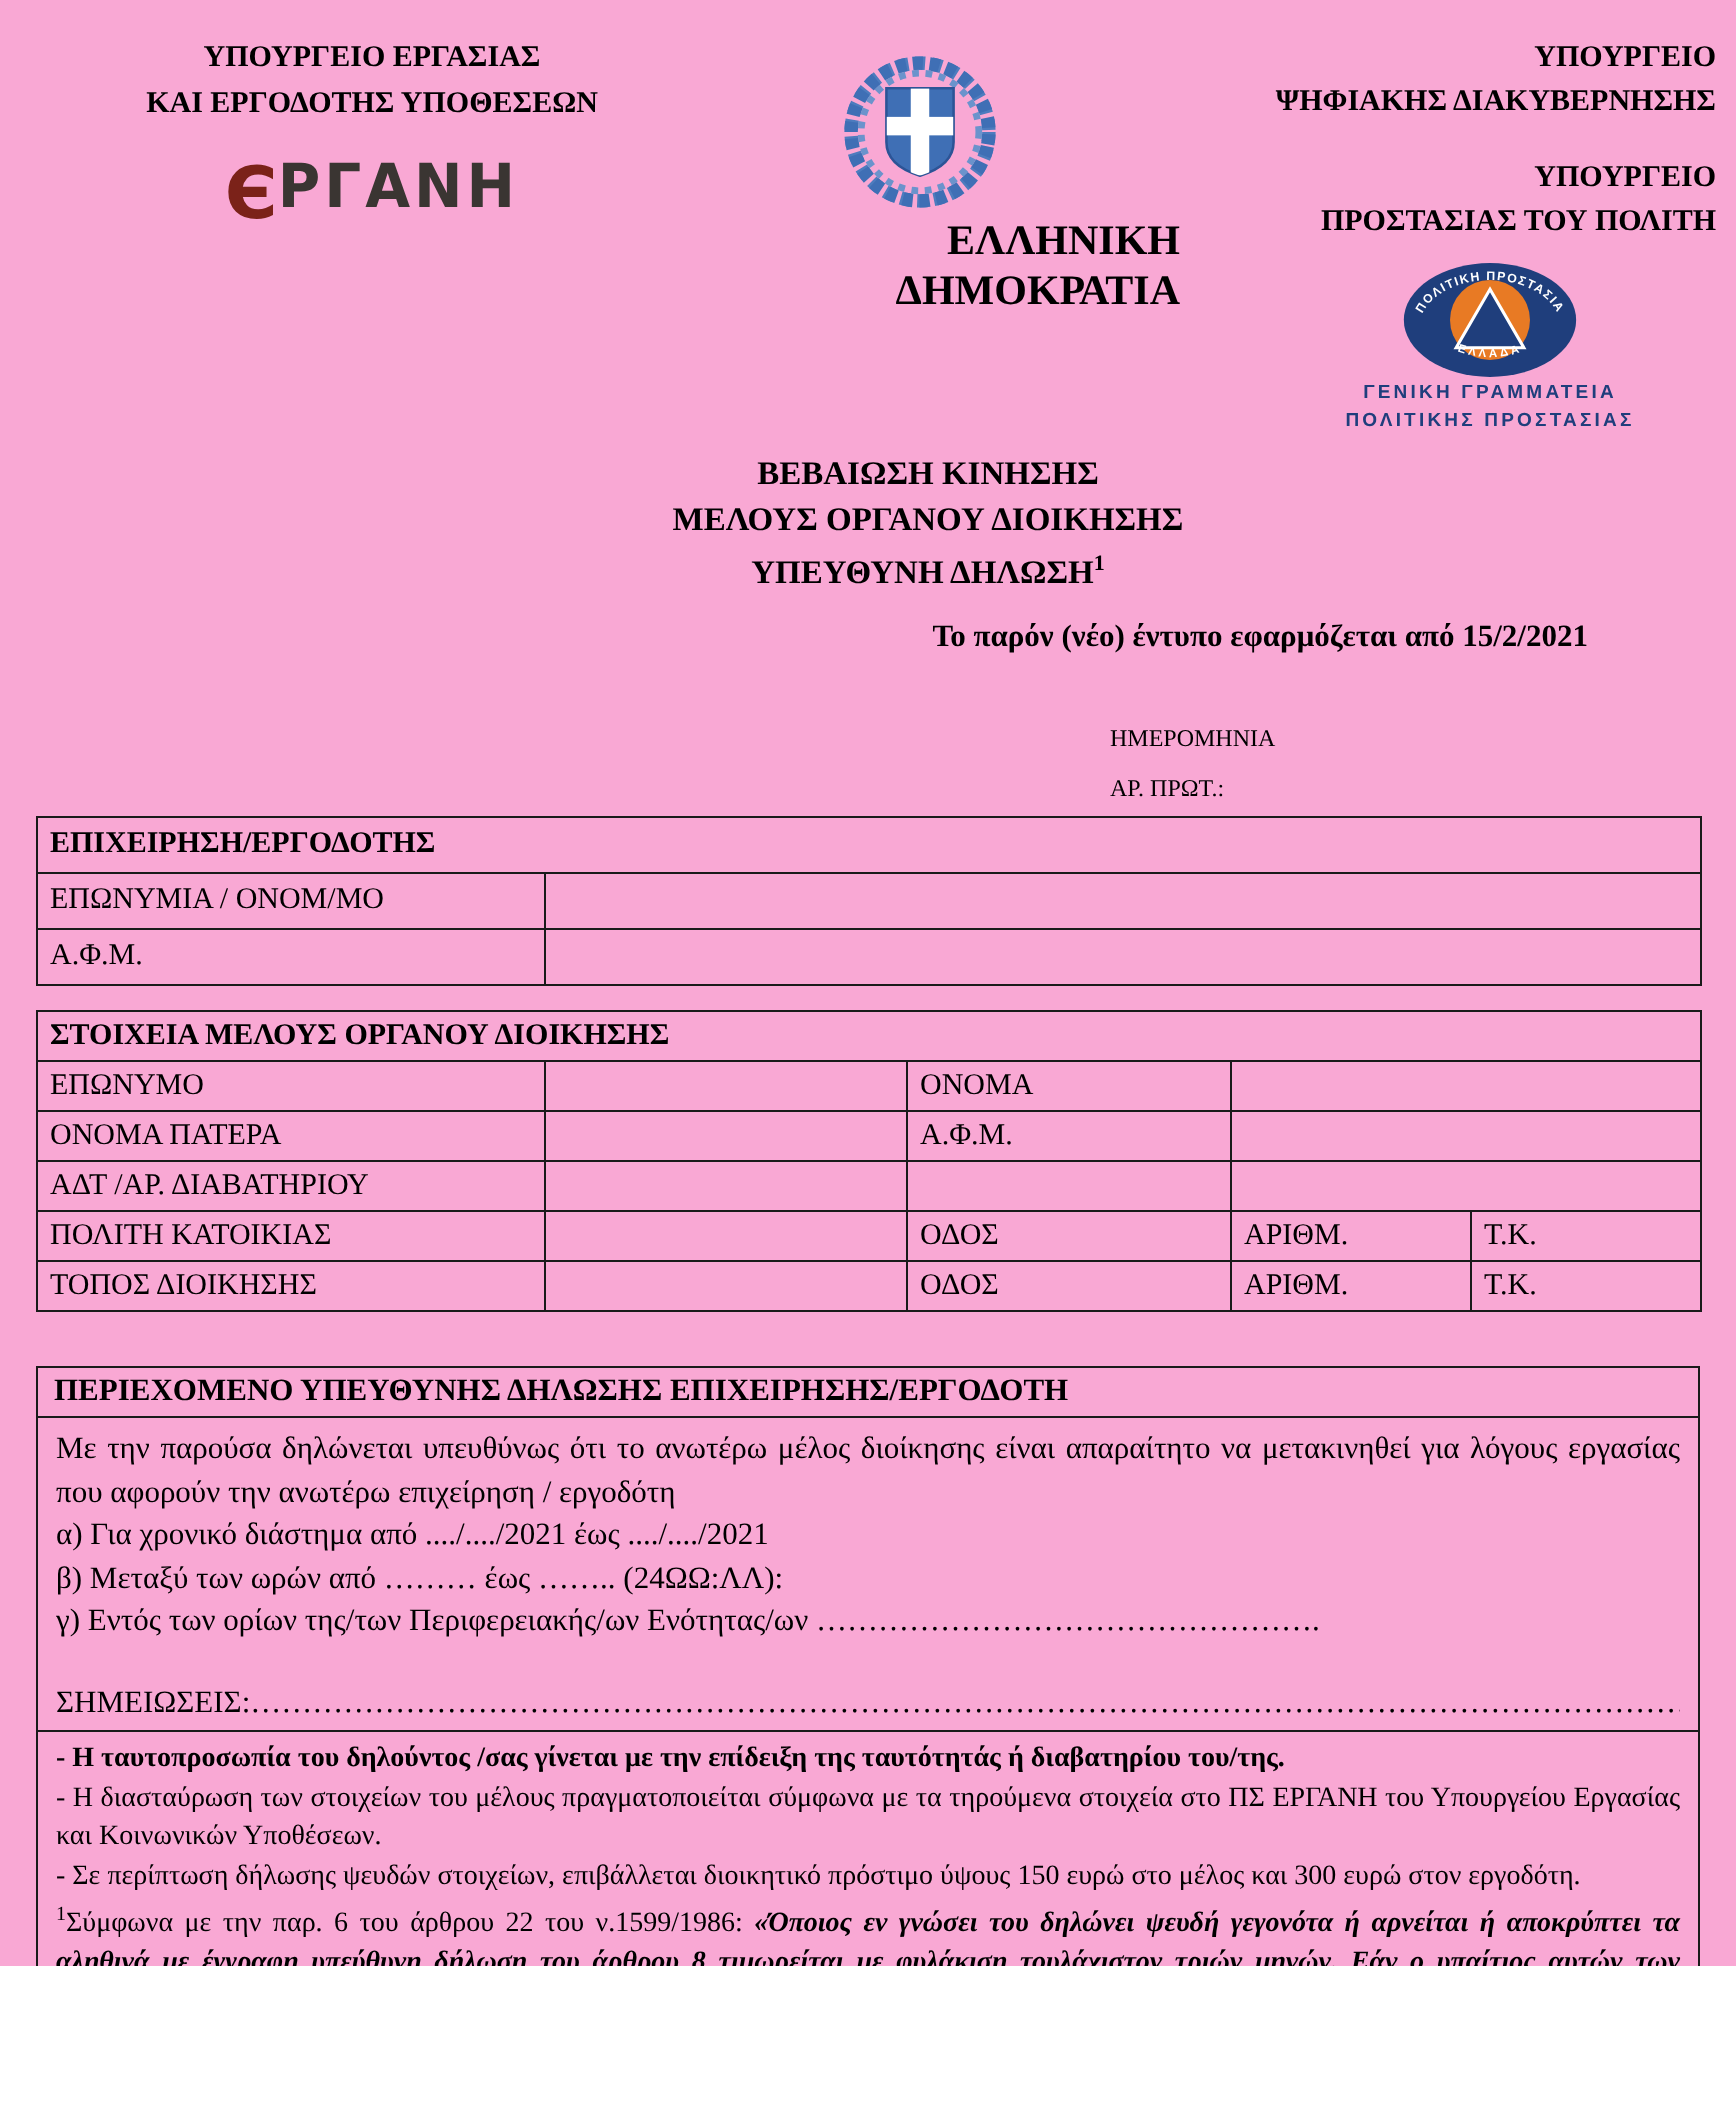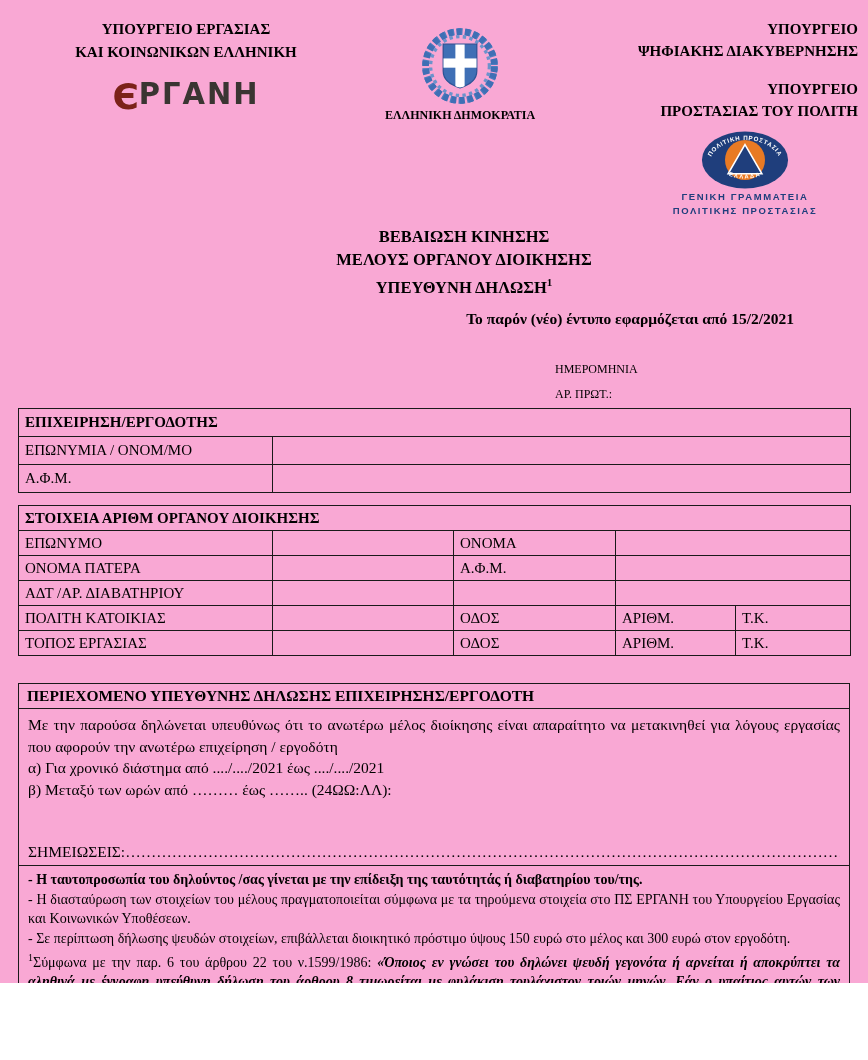--- a/index.html
+++ b/index.html
@@ -11,21 +11,21 @@
   .ctr{text-align:center;}
 
   
   .hdr-left{left:30px;top:18px;width:312px;font-size:15px;font-weight:bold;line-height:23px;}
   .ergani-logo{left:30px;top:76px;width:312px;text-align:center;white-space:nowrap;}
   .ergani-icon{color:var(--ergani-maroon,#7b2219);font-family:"DejaVu Sans",sans-serif;
     font-weight:bold;font-size:36px;vertical-align:-6px;}
   .ergani-text{color:#3a3532;font-family:"DejaVu Sans",sans-serif;font-weight:bold;
     font-size:29px;letter-spacing:2px;transform:scaleY(1.05);display:inline-block;}
   .hdr-center-emblem{left:417px;top:24px;width:86px;height:84px;}
-  .hellenic{left:330px;top:108px;width:260px;font-size:12px;font-weight:bold;}
+  .hellenic{left:330px;top:108px;width:260px;font-size:21px;font-weight:bold;text-align:right;}
   .hdr-right{left:618px;top:18px;width:240px;font-size:15px;font-weight:bold;line-height:22px;text-align:right;}
   .hdr-right .gap{height:16px;}
   .cp-logo{left:698px;top:130px;width:94px;height:60px;}
   .cp-caption{left:640px;top:190px;width:210px;font-family:"Liberation Sans","DejaVu Sans",sans-serif;
     font-size:9.5px;font-weight:bold;letter-spacing:1.6px;line-height:14px;color:var(--cp-navy,#1f3e7c);}
 
   
   .title-block{left:234px;top:226px;width:460px;font-size:16.5px;font-weight:bold;line-height:22.5px;}
   .title-block sup{font-size:11px;}
   .subtitle{left:134px;top:310px;width:660px;font-size:15.5px;font-weight:bold;text-align:right;}
@@ -55,21 +55,21 @@
   .decl-notes sup{font-size:10px;}
   .item{white-space:nowrap;overflow:hidden;}
 </style>
 </head>
 <body>
 
 <div class="page">
 
   <div class="abs hdr-left ctr">
     <div>ΥΠΟΥΡΓΕΙΟ ΕΡΓΑΣΙΑΣ</div>
-    <div>ΚΑΙ ΚΟΙΝΩΝΙΚΩΝ ΕΛΛΗΝΙΚΗ</div>
+    <div>ΚΑΙ ΕΡΓΟΔΟΤΗΣ ΥΠΟΘΕΣΕΩΝ</div>
   </div>
   <div class="abs ergani-logo">
     <span class="ergani-icon">Є</span><span class="ergani-text">ΡΓΑΝΗ</span>
   </div>
 
   <svg class="abs hdr-center-emblem" viewBox="0 0 100 100">
     <g fill="none">
       <circle cx="50" cy="50" r="41" stroke="#4d7cbe" stroke-width="8" stroke-dasharray="6 4"></circle>
       <circle cx="50" cy="50" r="41" stroke="#3f6fb5" stroke-width="8" stroke-dasharray="6 4" transform="rotate(12 50 50)"></circle>
       <circle cx="50" cy="50" r="35" stroke="#6b93cc" stroke-width="4" stroke-dasharray="4 4"></circle>
@@ -146,21 +146,21 @@
   <table class="abs frm t-member">
     <colgroup>
         <col style="width:254px">
         <col style="width:181px">
         <col style="width:162px">
         <col style="width:120px">
         <col style="width:115px">
       </colgroup>
     <tbody>
         <tr>
-          <td class="hd" colspan="5">ΣΤΟΙΧΕΙΑ ΑΡΙΘΜ ΟΡΓΑΝΟΥ ΔΙΟΙΚΗΣΗΣ</td>
+          <td class="hd" colspan="5">ΣΤΟΙΧΕΙΑ ΜΕΛΟΥΣ ΟΡΓΑΝΟΥ ΔΙΟΙΚΗΣΗΣ</td>
         </tr>
     <tr>
       <td>ΕΠΩΝΥΜΟ</td>
       <td></td>
       <td>ΟΝΟΜΑ</td>
       <td colspan="2"></td>
     </tr>
     <tr>
       <td>ΟΝΟΜΑ ΠΑΤΕΡΑ</td>
       <td></td>
@@ -174,35 +174,36 @@
       <td colspan="2"></td>
     </tr>
     <tr>
       <td>ΠΟΛΙΤΗ ΚΑΤΟΙΚΙΑΣ</td>
       <td></td>
       <td>ΟΔΟΣ</td>
       <td>ΑΡΙΘΜ.</td>
       <td>Τ.Κ.</td>
     </tr>
     <tr>
-      <td>ΤΟΠΟΣ ΕΡΓΑΣΙΑΣ</td>
+      <td>ΤΟΠΟΣ ΔΙΟΙΚΗΣΗΣ</td>
       <td></td>
       <td>ΟΔΟΣ</td>
       <td>ΑΡΙΘΜ.</td>
       <td>Τ.Κ.</td>
     </tr>
   </tbody>
     </table>
 
   <div class="abs decl-box">
     <div class="decl-header">ΠΕΡΙΕΧΟΜΕΝΟ ΥΠΕΥΘΥΝΗΣ ΔΗΛΩΣΗΣ ΕΠΙΧΕΙΡΗΣΗΣ/ΕΡΓΟΔΟΤΗ</div>
     <div class="decl-body">
       <div class="decl-par">Με την παρούσα δηλώνεται υπευθύνως ότι το ανωτέρω μέλος διοίκησης είναι απαραίτητο να μετακινηθεί για λόγους εργασίας που αφορούν την ανωτέρω επιχείρηση / εργοδότη</div>
       <div class="item">α) Για χρονικό διάστημα από    ..../..../2021 έως   ..../..../2021</div>
       <div class="item">β) Μεταξύ των ωρών από ………  έως …….. (24ΩΩ:ΛΛ):</div>
+      <div class="item">γ) Εντός των ορίων της/των Περιφερειακής/ων Ενότητας/ων ………………………………………….</div>
       <div class="notes-line">
         <span class="notes-label">ΣΗΜΕΙΩΣΕΙΣ:</span><span>……………………………………………………………………………………………………………………………………………………</span>
       </div>
     </div>
     <div class="decl-notes">
       <div class="n1">- Η ταυτοπροσωπία του δηλούντος /σας γίνεται με την επίδειξη της ταυτότητάς ή διαβατηρίου του/της.</div>
       <div>- Η διασταύρωση των στοιχείων του μέλους πραγματοποιείται σύμφωνα με τα τηρούμενα στοιχεία στο ΠΣ ΕΡΓΑΝΗ του Υπουργείου Εργασίας και Κοινωνικών Υποθέσεων.</div>
       <div>- Σε περίπτωση δήλωσης ψευδών στοιχείων, επιβάλλεται διοικητικό πρόστιμο ύψους 150 ευρώ στο μέλος και 300 ευρώ στον εργοδότη.</div>
       <div><sup>1</sup><span>Σύμφωνα με την παρ. 6 του άρθρου 22 του ν.1599/1986: </span><span class="law-quote">«Όποιος εν γνώσει του δηλώνει ψευδή γεγονότα ή αρνείται ή αποκρύπτει τα αληθινά  με έγγραφη υπεύθυνη δήλωση του  άρθρου 8 τιμωρείται με φυλάκιση τουλάχιστον τριών μηνών. Εάν ο υπαίτιος αυτών των πράξεων σκόπευε να προσπορίσει στον εαυτόν του ή σε άλλον περιουσιακό όφελος βλάπτοντας τρίτον ή σκόπευε να βλάψει άλλον, τιμωρείται με κάθειρξη μέχρι 10 ετών»</span></div>
     </div>

